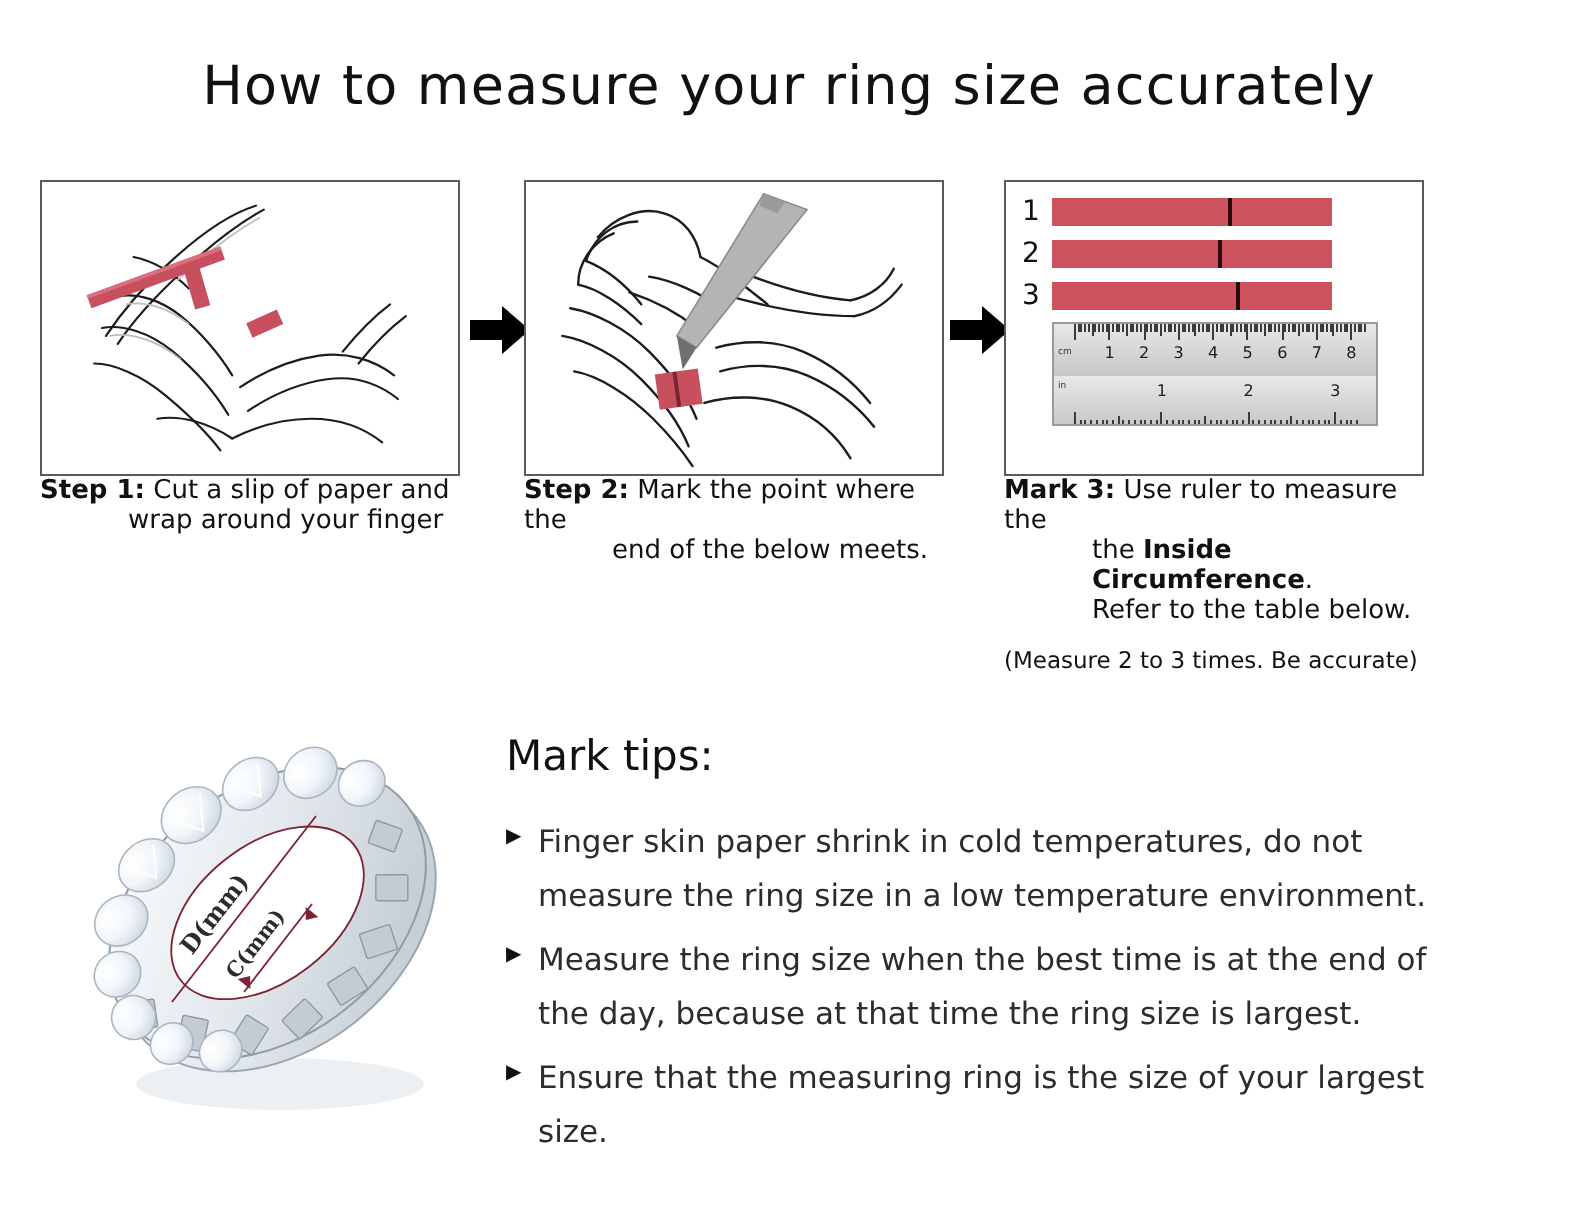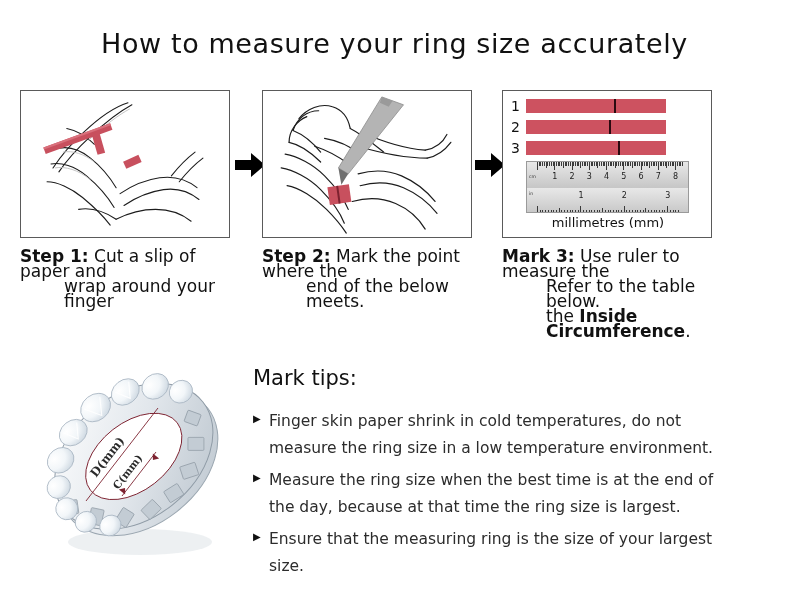--- a/index.html
+++ b/index.html
@@ -62,23 +62,23 @@
     position: absolute;
     top: 58px;
     width: 34px;
     height: 34px;
   }
   .arrow-gap.a1 { left: 233px; }
   .arrow-gap.a2 { left: 473px; }
 
   
   .caption {
-    margin-top: 11px;
-    font-family: "DejaVu Sans", sans-serif;
-    font-size: 17px;
+    margin-top: 0;
+    font-family: "DejaVu Sans", sans-serif;
+    font-size: 13px;
     line-height: 15px;
     color: #111;
     width: 216px;
   }
   .caption b { font-weight: 700; }
   .cap-indent { display: block; padding-left: 44px; }
   .cap-indent2 { display: block; padding-left: 44px; }
 
   .subnote {
     margin-top: 17px;
@@ -508,29 +508,29 @@
             <div class="tick minor" style="left: 142.87px;"></div>
             <div class="tick minor" style="left: 145.58px;"></div>
             <div class="tick minor" style="left: 148.29px;"></div>
             <div class="tick minor" style="left: 151px;"></div>
             <span class="rnum" style="left: 51.3846px;">1</span>
             <span class="rnum" style="left: 94.7692px;">2</span>
             <span class="rnum" style="left: 138.154px;">3</span>
           </div>
       </div>
 
-      <div class="mm-label">millimetres (mm)</div>
     </div>
 
     <div class="caption">
       <span><b>Mark 3:</b>
       <span>Use ruler to measure the</span></span>
+      <span class="cap-indent2"><span>the </span><b>Inside Circumference</b><span>.</span></span>
       <span class="cap-indent2">Refer to the table below.</span>
-      <span class="cap-indent2"><span>the </span><b>Inside Circumference</b><span>.</span></span>
-    </div>
+    </div>
+    <div class="subnote n3">(Measure 2 to 3 times. Be accurate)</div>
   </div>
 </div>
 
 <div class="lower">
 
   <div class="ring-art">
     <svg viewBox="0 0 226 210" width="226" height="210">
       <defs>
         <radialGradient id="gem" cx="35%" cy="30%" r="75%">
           <stop offset="0%" stop-color="#ffffff"></stop>

